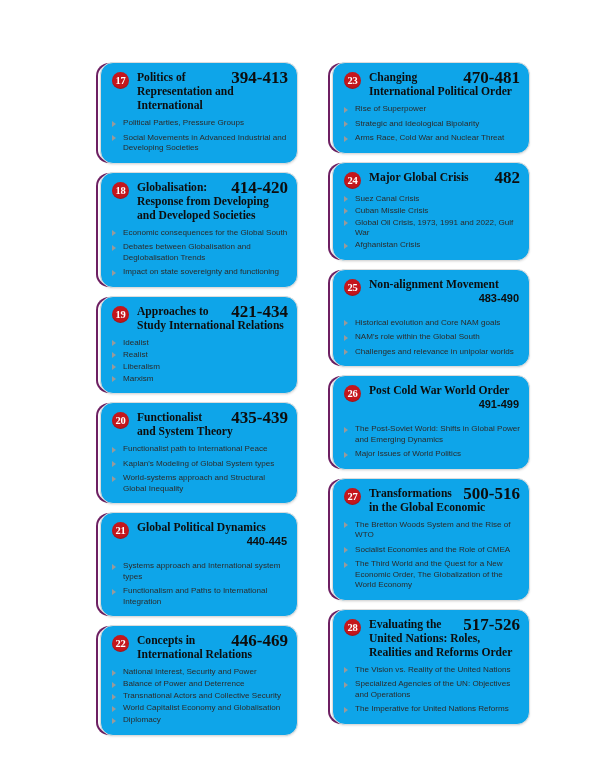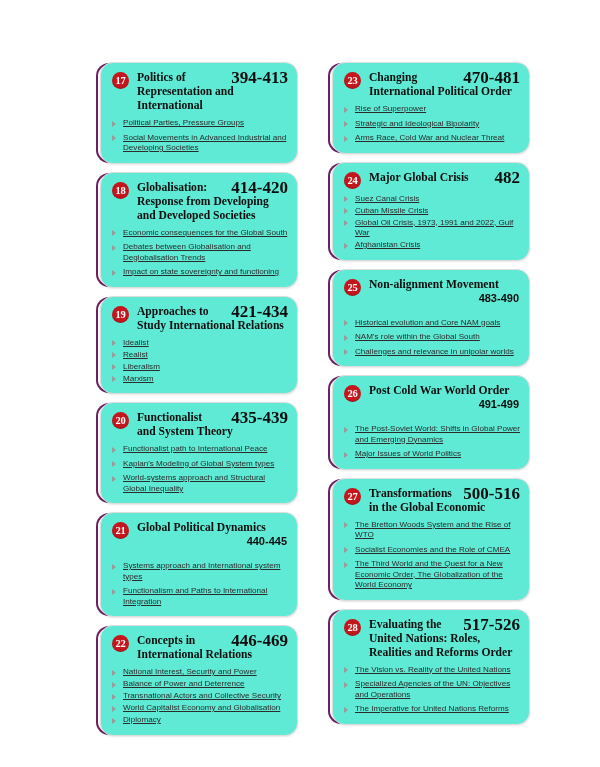--- a/index.html
+++ b/index.html
@@ -62,21 +62,21 @@
     border-right: none;
     border-top-left-radius: 13px;
     border-bottom-left-radius: 13px;
     background: transparent;
     z-index: 0;
   }
 
   .card-body {
     position: relative;
     z-index: 1;
-    background: #5eead4;
+    background: #0ea5e9;
     border: 1px solid #dcdcdc;
     border-radius: 13px;
     box-shadow: 0 1px 2px rgba(0,0,0,0.10);
     padding: 8px 9px 9px 9px;
     min-height: 10px;
   }
 
   
   .card-head {
     display: flex;
@@ -146,21 +146,20 @@
   ul.bullets.tight { margin-top: 13px; }
 
   ul.bullets li {
     position: relative;
     padding-left: 13px;
     font-family: "Liberation Sans", sans-serif;
     font-size: 8.1px;
     line-height: 10.5px;
     color: #2b2b2b;
     margin-bottom: 4px;
-    text-decoration: underline;
   }
   ul.bullets.dense li { margin-bottom: 1.5px; }
   ul.bullets li:last-child { margin-bottom: 0; }
 
   ul.bullets li .tri {
     position: absolute;
     left: 2px;
     top: 2.5px;
     width: 0;
     height: 0;

